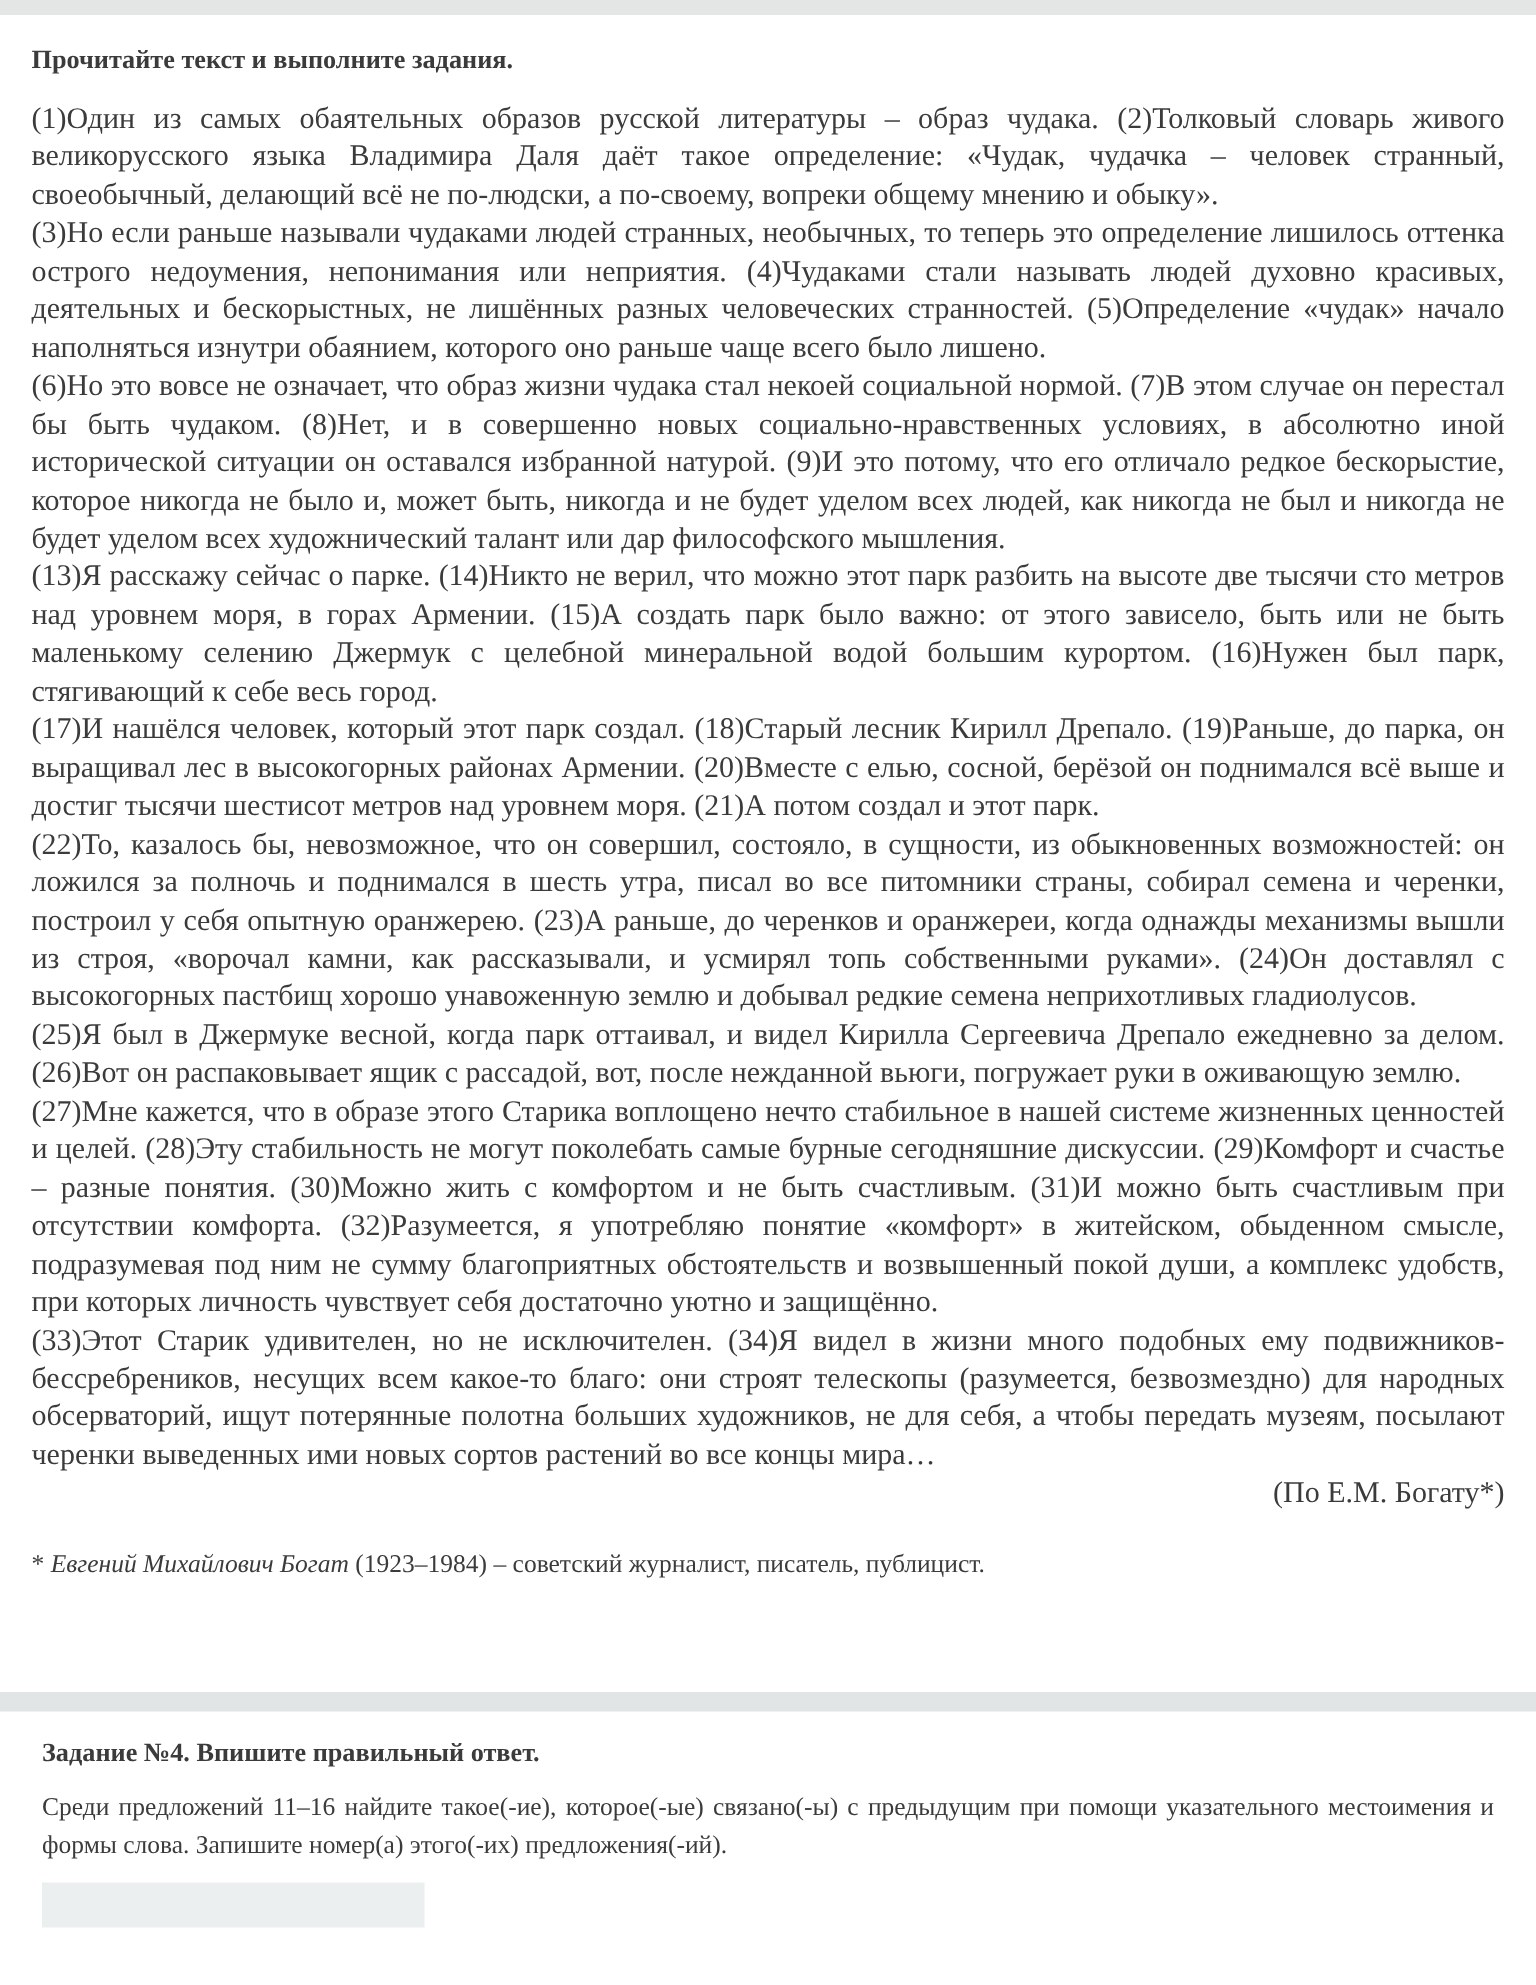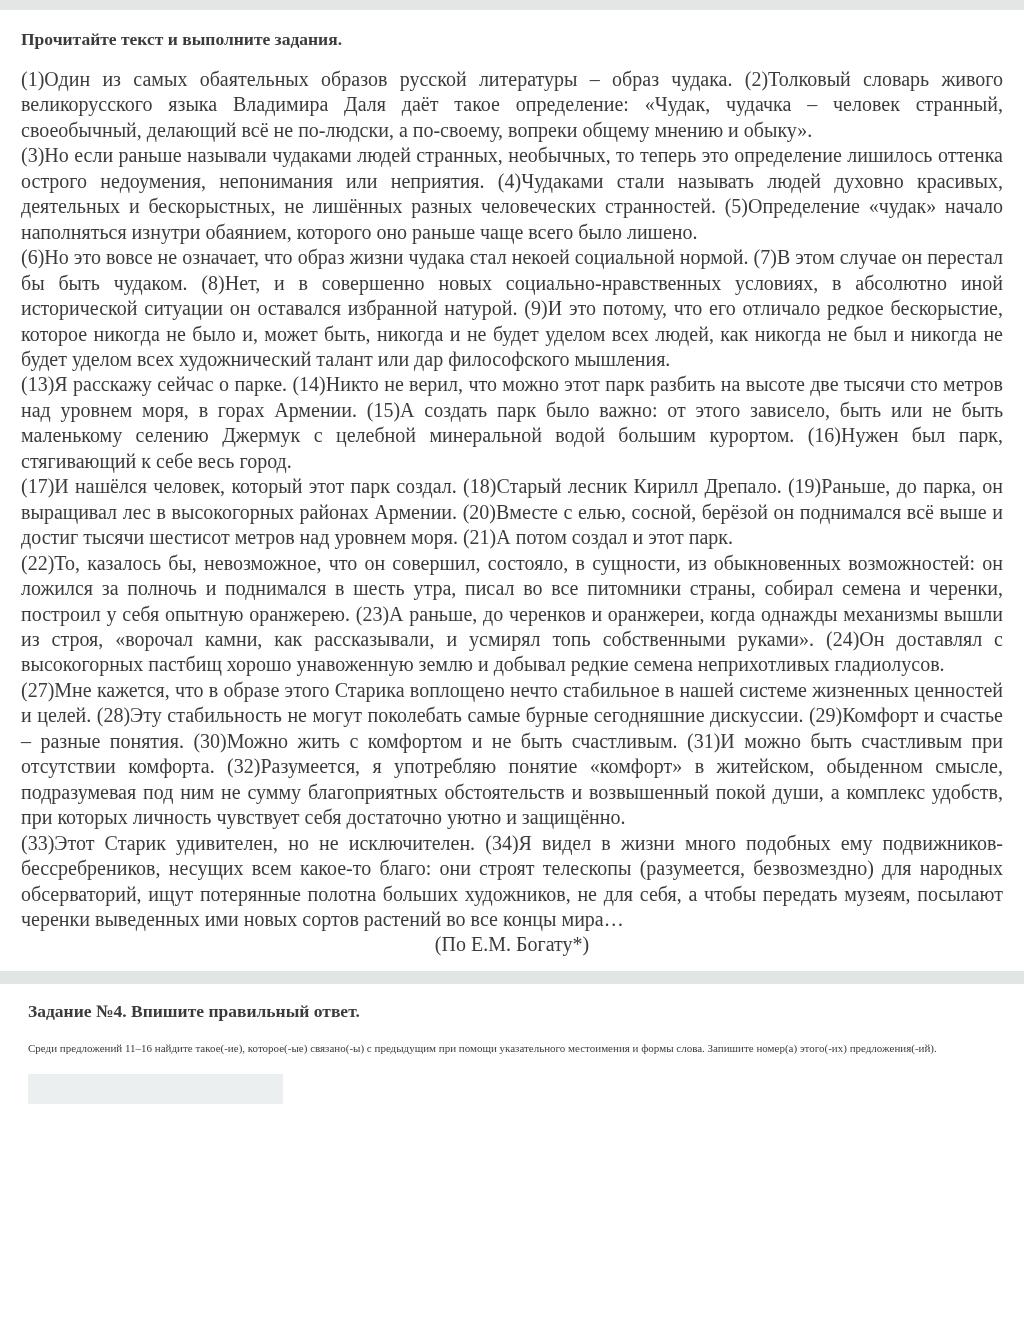--- a/index.html
+++ b/index.html
@@ -11,42 +11,42 @@
     overflow: hidden;
     font-family: "Liberation Serif", serif;
     color: #3b3b3b;
   }
   .top-band {
     height: 10px;
     width: 100%;
     background: #e4e6e6;
   }
   .main-section {
-    height: 961px;
+    height: 1118px;
     overflow: hidden;
     padding: 0 21px;
     box-sizing: border-box;
   }
   .instruction-header {
     margin-top: 19px;
     font-size: 17.5px;
     font-weight: bold;
     line-height: 21px;
   }
   .reading-text {
     margin-top: 17px;
   }
   .reading-text p {
     margin: 0;
     font-size: 20px;
     line-height: 25.45px;
     text-align: justify;
   }
   .reading-text p.attribution {
-    text-align: center;
+    text-align: right;
   }
   .footnote {
     margin: 21px 0 0 0;
     font-size: 17px;
     line-height: 25.45px;
   }
   .footnote .author {
     font-weight: normal;
     font-style: italic;
   }
@@ -60,21 +60,21 @@
     box-sizing: border-box;
   }
   .task-title {
     margin-top: 17px;
     font-size: 17.5px;
     font-weight: bold;
     line-height: 21px;
   }
   .task-description {
     margin: 14px 0 0 0;
-    font-size: 11px;
+    font-size: 17px;
     line-height: 24.5px;
     text-align: justify;
   }
   .answer-input {
     display: block;
     margin-top: 13px;
     width: 255px;
     height: 30px;
     background: #eceff0;
     border: none;
@@ -93,20 +93,21 @@
 
 <div class="main-section">
   <div class="instruction-header">Прочитайте текст и выполните задания.</div>
   <div class="reading-text">
     <p>(1)Один из самых обаятельных образов русской литературы – образ чудака. (2)Толковый словарь живого великорусского языка Владимира Даля даёт такое определение: «Чудак, чудачка – человек странный, своеобычный, делающий всё не по-людски, а по-своему, вопреки общему мнению и обыку».</p>
     <p>(3)Но если раньше называли чудаками людей странных, необычных, то теперь это определение лишилось оттенка острого недоумения, непонимания или неприятия. (4)Чудаками стали называть людей духовно красивых, деятельных и бескорыстных, не лишённых разных человеческих странностей. (5)Определение «чудак» начало наполняться изнутри обаянием, которого оно раньше чаще всего было лишено.</p>
     <p>(6)Но это вовсе не означает, что образ жизни чудака стал некоей социальной нормой. (7)В этом случае он перестал бы быть чудаком. (8)Нет, и в совершенно новых социально-нравственных условиях, в абсолютно иной исторической ситуации он оставался избранной натурой. (9)И это потому, что его отличало редкое бескорыстие, которое никогда не было и, может быть, никогда и не будет уделом всех людей, как никогда не был и никогда не будет уделом всех художнический талант или дар философского мышления.</p>
     <p>(13)Я расскажу сейчас о парке. (14)Никто не верил, что можно этот парк разбить на высоте две тысячи сто метров над уровнем моря, в горах Армении. (15)А создать парк было важно: от этого зависело, быть или не быть маленькому селению Джермук с целебной минеральной водой большим курортом. (16)Нужен был парк, стягивающий к себе весь город.</p>
     <p>(17)И нашёлся человек, который этот парк создал. (18)Старый лесник Кирилл Дрепало. (19)Раньше, до парка, он выращивал лес в высокогорных районах Армении. (20)Вместе с елью, сосной, берёзой он поднимался всё выше и достиг тысячи шестисот метров над уровнем моря. (21)А потом создал и этот парк.</p>
     <p>(22)То, казалось бы, невозможное, что он совершил, состояло, в сущности, из обыкновенных возможностей: он ложился за полночь и поднимался в шесть утра, писал во все питомники страны, собирал семена и черенки, построил у себя опытную оранжерею. (23)А раньше, до черенков и оранжереи, когда однажды механизмы вышли из строя, «ворочал камни, как рассказывали, и усмирял топь собственными руками». (24)Он доставлял с высокогорных пастбищ хорошо унавоженную землю и добывал редкие семена неприхотливых гладиолусов.</p>
+    <p>(25)Я был в Джермуке весной, когда парк оттаивал, и видел Кирилла Сергеевича Дрепало ежедневно за делом. (26)Вот он распаковывает ящик с рассадой, вот, после нежданной вьюги, погружает руки в оживающую землю.</p>
     <p>(27)Мне кажется, что в образе этого Старика воплощено нечто стабильное в нашей системе жизненных ценностей и целей. (28)Эту стабильность не могут поколебать самые бурные сегодняшние дискуссии. (29)Комфорт и счастье – разные понятия. (30)Можно жить с комфортом и не быть счастливым. (31)И можно быть счастливым при отсутствии комфорта. (32)Разумеется, я употребляю понятие «комфорт» в житейском, обыденном смысле, подразумевая под ним не сумму благоприятных обстоятельств и возвышенный покой души, а комплекс удобств, при которых личность чувствует себя достаточно уютно и защищённо.</p>
     <p>(33)Этот Старик удивителен, но не исключителен. (34)Я видел в жизни много подобных ему подвижников-бессребреников, несущих всем какое-то благо: они строят телескопы (разумеется, безвозмездно) для народных обсерваторий, ищут потерянные полотна больших художников, не для себя, а чтобы передать музеям, посылают черенки выведенных ими новых сортов растений во все концы мира…</p>
     <p class="attribution">(По Е.М. Богату*)</p>
   </div>
   <p class="footnote"><span>* </span><span class="author">Евгений Михайлович Богат</span><span> (1923–1984) – советский журналист, писатель, публицист.</span></p>
 </div>
 
 <div class="divider-band"></div>
 
 <div class="task-section">

